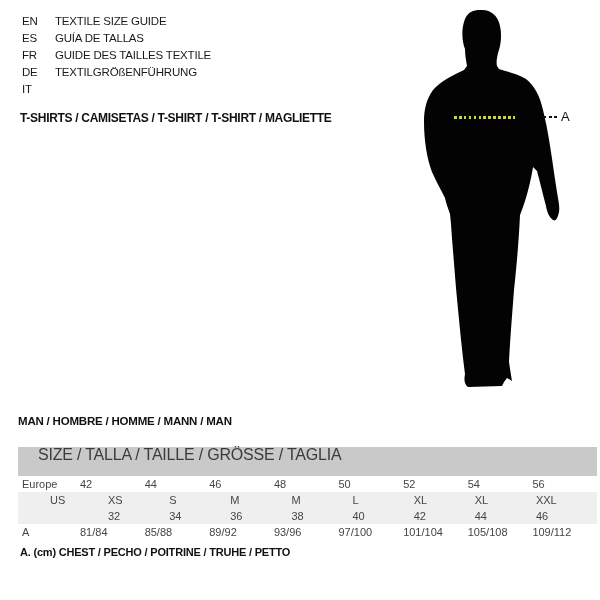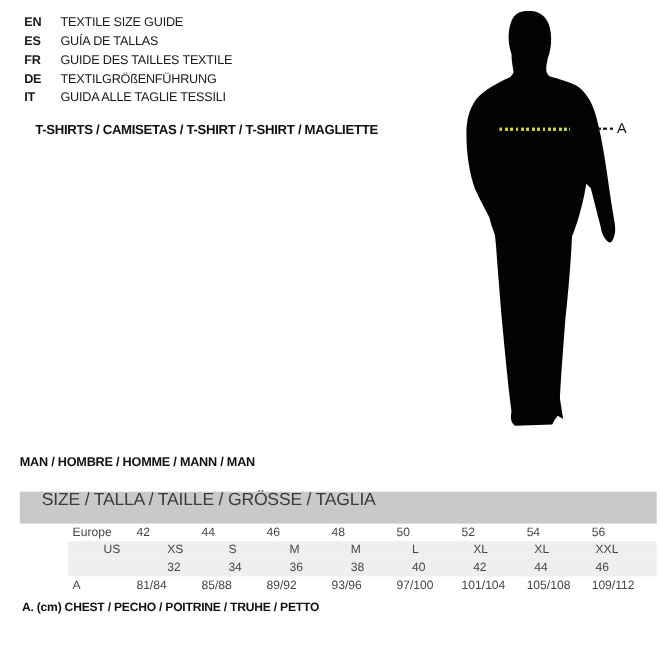--- a/index.html
+++ b/index.html
@@ -9,25 +9,25 @@
     width: 600px; height: 600px;
     background: #ffffff;
     font-family: "Liberation Sans", "DejaVu Sans", sans-serif;
     color: #1a1a1a;
     overflow: hidden;
   }
 
   
   .lang-block { position: absolute; left: 22px; top: 13px; }
   .lang-row { display: flex; line-height: 17px; font-size: 11.5px; letter-spacing: -0.2px; }
-  .lang-code { width: 33px; flex: 0 0 33px; font-weight: bold; }
+  .lang-code { width: 33px; flex: 0 0 33px; }
   .lang-label { white-space: nowrap; }
 
   
-  .cat-block { position: absolute; left: 20px; top: 110px; margin-left: 12px; }
+  .cat-block { position: absolute; left: 20px; top: 110px; }
   .cat-line { font-weight: 700; font-size: 12px; line-height: 17px; letter-spacing: -0.3px; white-space: nowrap; color: #111; }
 
   
   .figure-wrap { position: absolute; left: 410px; top: 0; width: 190px; height: 400px; }
   .dash-chest {
     position: absolute; left: 454px; top: 116px; width: 64px; height: 3px;
     background: repeating-linear-gradient(90deg, var(--dash) 0 2.6px, transparent 2.6px 4.9px);
   }
   .dash-outer {
     position: absolute; left: 543px; top: 116px; width: 16px; height: 2.4px;
@@ -46,21 +46,21 @@
 
   
   .size-table { position: absolute; left: 18px; top: 447px; width: 579px; }
   .t-header {
     height: 29px; line-height: 15px;
     background: var(--bar); color: #3b3b3b;
     font-size: 16px; padding-left: 20px; letter-spacing: -0.2px;
   }
   .t-row {
     display: grid; grid-template-columns: 62px repeat(8, 1fr);
-    height: 16px; line-height: 16px; font-size: 11px; color: #454545; margin-left: 44px;
+    height: 16px; line-height: 16px; font-size: 11px; color: #454545;
   }
   .t-row.zebra { background: var(--zebra); padding-left: 28px; }
   .t-label { padding-left: 4px; text-align: left; }
   .t-cell { text-align: left; }
 
   
   .footnote {
     position: absolute; left: 20px; top: 546px;
     font-weight: 700; font-size: 11px; letter-spacing: -0.2px; color: #111; white-space: nowrap;
   }
@@ -80,21 +80,20 @@
   <div class="lang-row">
     <span class="lang-code">FR</span>
     <span class="lang-label">GUIDE DES TAILLES TEXTILE</span>
   </div>
   <div class="lang-row">
     <span class="lang-code">DE</span>
     <span class="lang-label">TEXTILGRÖßENFÜHRUNG</span>
   </div>
   <div class="lang-row">
     <span class="lang-code">IT</span>
-    <span class="lang-label">GUIDA ALLE TAGLIE TESSILI</span>
   </div>
 </div>
 
 <div class="cat-block">
   <div class="cat-line">T-SHIRTS / CAMISETAS / T-SHIRT / T-SHIRT / MAGLIETTE</div>
 </div>
 
 <div class="figure-wrap">
   <svg width="190" height="400" viewBox="0 0 190 400">
     <path fill="#030303" d="

